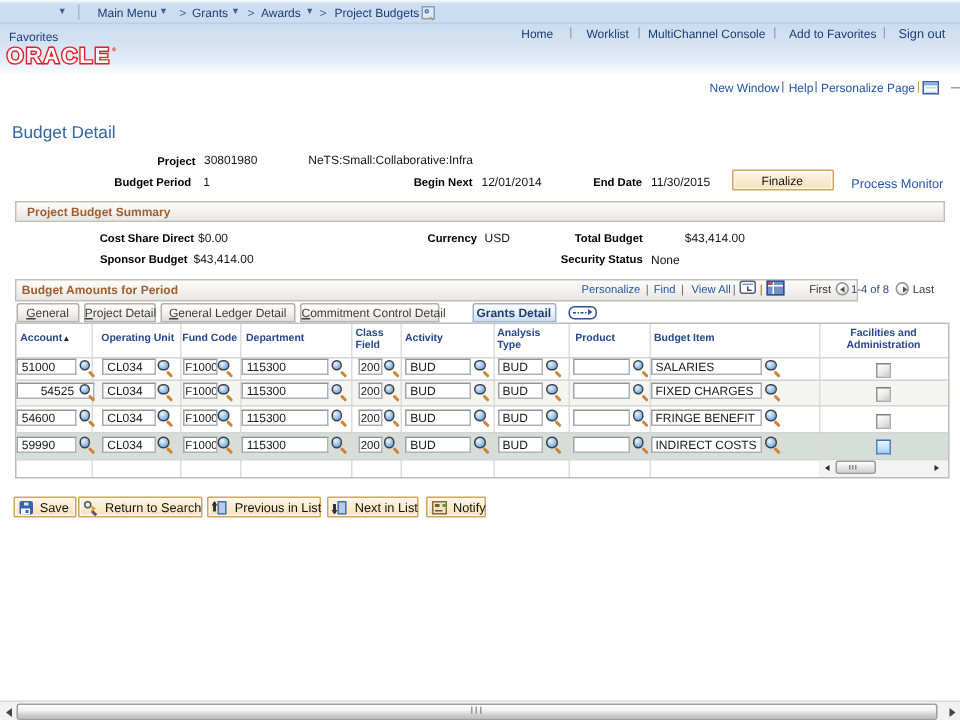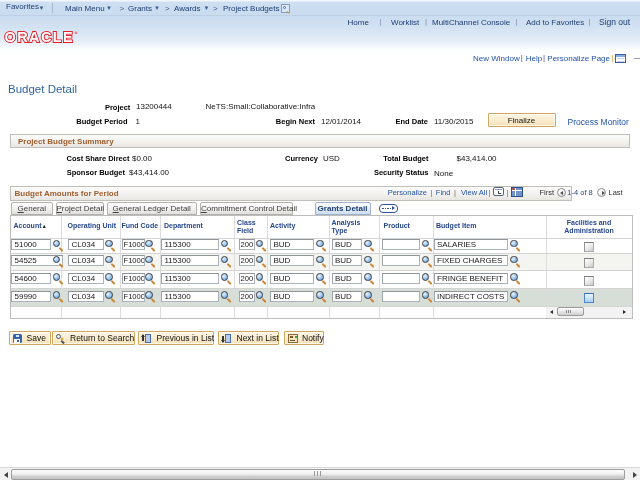--- a/index.html
+++ b/index.html
@@ -39,21 +39,21 @@
  font-size:8.5px;color:#111;line-height:13px;white-space:nowrap}
 .btn .ic{position:absolute;left:3px;top:2px;width:9px;height:9px}
 u.ak{text-decoration:underline}
 .sep{color:#7c93b5;font-size:8px}
 </style></head><body>
 
 <div class="ab" style="left:0;top:0;width:640px;height:50px;
  background:linear-gradient(180deg,#fbfcfe 0%,#cddff1 5%,#c9dcf0 28%,#d3e2f2 55%,#e4edf8 82%,#f8fbfd 97%,#ffffff 100%)"></div>
 <div class="ab" style="left:0;top:15px;width:640px;height:1px;background:#b7c9dd;opacity:.7"></div>
 
-<span class="ab nav" style="left:6px;top:2px;text-align:center;">Favorites</span>
+<span class="ab nav" style="left:6px;top:20px;text-align:center;">Favorites</span>
 <span class="ab" style="left:38.5px;top:5.3px;font-size:6px;color:#3d5f92">▼</span>
 <div class="ab" style="left:52px;top:2.5px;width:1px;height:10px;background:#a3b8d0"></div>
 <span class="ab nav" style="left:65px;top:3.5px;">Main Menu</span>
 <span class="ab" style="left:106px;top:5.3px;font-size:6px;color:#3d5f92">▼</span>
 <span class="ab nav" style="left:119.5px;top:3.5px;color:#45618c">&gt;</span>
 <span class="ab nav" style="left:128px;top:3.5px;">Grants</span>
 <span class="ab" style="left:154px;top:5.3px;font-size:6px;color:#3d5f92">▼</span>
 <span class="ab nav" style="left:165px;top:3.5px;color:#45618c">&gt;</span>
 <span class="ab nav" style="left:174px;top:3.5px;">Awards</span>
 <span class="ab" style="left:203.5px;top:5.3px;font-size:6px;color:#3d5f92">▼</span>
@@ -83,21 +83,21 @@
 <span class="ab lnk" style="left:547.3px;top:53.5px;font-size:8px">Personalize Page</span>
 <span class="ab" style="left:611.4px;top:53px;font-size:8px;color:#cf9a33">|</span>
 <span class="ab" style="left:615px;top:53.5px;width:10.5px;height:9.5px;border:1px solid #3a5ba8;background:#fff">
 <i class="ab" style="left:0;top:0;width:8.5px;height:2px;background:#89aede"></i>
 <i class="ab" style="left:1px;top:3.8px;width:6.5px;height:0.9px;background:#c3d4ea"></i>
 <i class="ab" style="left:1px;top:6px;width:6.5px;height:0.9px;background:#c3d4ea"></i>
   </span>
 <div class="ab" style="left:634px;top:57.5px;width:6px;height:1px;background:#9aa1ab"></div>
 <div class="ab" style="left:8px;top:83px;font-size:11.5px;color:#31659c">Budget Detail</div>
 <div class="ab b" style="left:-19.69999999999999px;top:102.5px;width:150px;text-align:right;font-size:7.5px;color:#000">Project</div>
-<div class="ab" style="left:136px;top:102px;font-size:8px;color:#141414;white-space:nowrap">13200444</div>
+<div class="ab" style="left:136px;top:102px;font-size:8px;color:#141414;white-space:nowrap">30801980</div>
 <div class="ab" style="left:205.5px;top:102px;font-size:8px;color:#141414;white-space:nowrap">NeTS:Small:Collaborative:Infra</div>
 <div class="ab b" style="left:-22.5px;top:117px;width:150px;text-align:right;font-size:7.5px;color:#000">Budget Period</div>
 <div class="ab" style="left:135.5px;top:116.5px;font-size:8px;color:#141414;white-space:nowrap">1</div>
 <div class="ab b" style="left:165px;top:117px;width:150px;text-align:right;font-size:7.5px;color:#000">Begin Next</div>
 <div class="ab" style="left:321px;top:116.5px;font-size:8px;color:#141414;white-space:nowrap">12/01/2014</div>
 <div class="ab b" style="left:278px;top:117px;width:150px;text-align:right;font-size:7.5px;color:#000">End Date</div>
 <div class="ab" style="left:434px;top:116.5px;font-size:8px;color:#141414;white-space:nowrap">11/30/2015</div>
 <div class="btn" style="left:487.5px;top:112.5px;width:68px;text-align:center;font-size:8px">Finalize</div>
 <span class="ab lnk" style="left:567.5px;top:116.5px;font-size:8.5px">Process Monitor</span>
 <div class="gbar" style="top:133.5px;width:619.5px">
@@ -219,21 +219,21 @@
 <span class="mg" style="left:421px;top:239.0px">
     <i></i>
     <u></u>
   </span>
 <div class="fld" style="left:433.5px;top:239.0px;width:74px;">SALARIES</div>
 <span class="mg" style="left:509.5px;top:239.0px">
     <i></i>
     <u></u>
   </span>
 <span class="cb" style="left:583.5px;top:241.5px"></span>
-<div class="fld" style="left:11px;top:255.0px;width:52px;">54525</div>
+<div class="fld" style="left:11px;top:255.0px;width:52px;text-align:center;">54525</div>
 <span class="mg" style="left:52px;top:255.0px">
     <i></i>
     <u></u>
   </span>
 <div class="fld" style="left:68px;top:255.0px;width:35.5px;">CL034</div>
 <span class="mg" style="left:104.5px;top:255.0px">
     <i></i>
     <u></u>
   </span>
 <div class="fld" style="left:121.5px;top:255.0px;width:23.5px;padding-left:1px;font-size:7.6px;">F1000</div>

